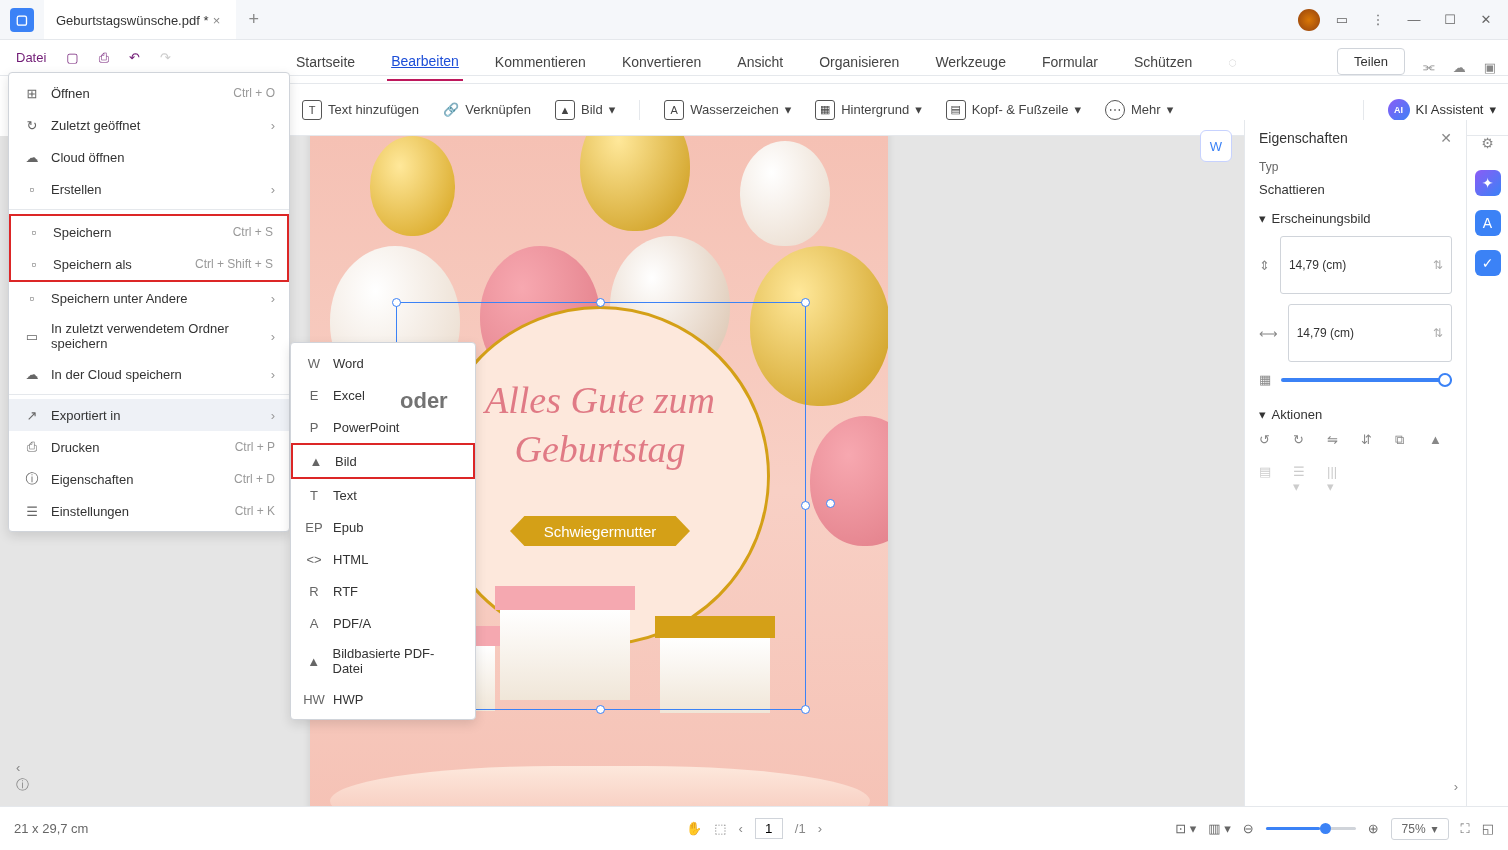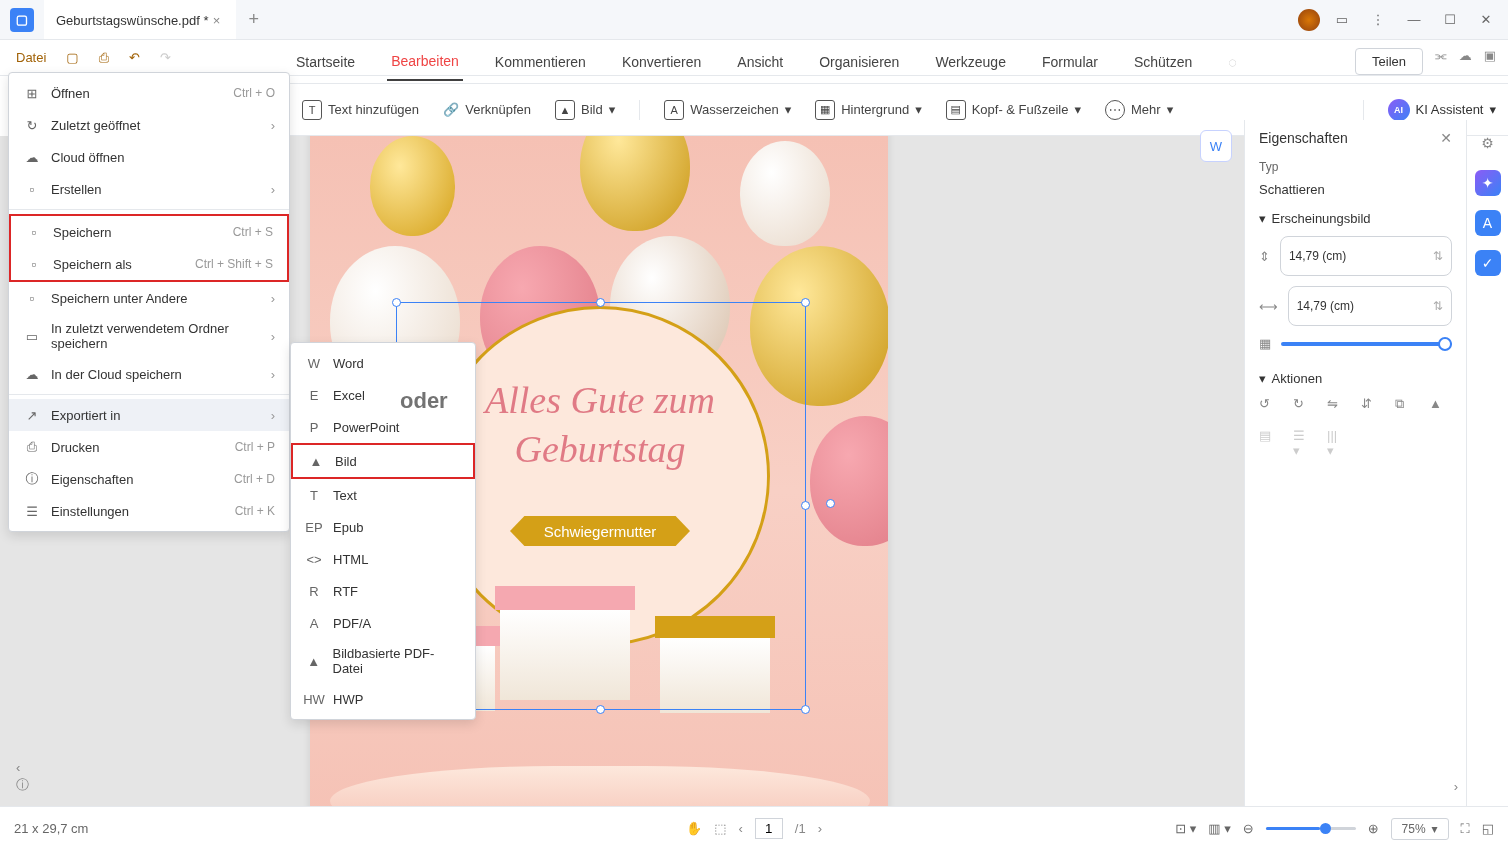--- a/index.html
+++ b/index.html
@@ -7,25 +7,25 @@
 .titlebar { height: 40px; display: flex; align-items: center; background: #f5f7fa; border-bottom: 1px solid #e5e8ec; }
 .app-icon { width: 24px; height: 24px; background: #3b82f6; border-radius: 4px; margin: 0 10px; display: flex; align-items: center; justify-content: center; color: #fff; font-weight: bold; }
 .tab { display: flex; align-items: center; padding: 0 12px; height: 100%; }
 .tab.active { background: #fff; border-top: 2px solid transparent; }
 .tab-close { width: 16px; height: 16px; display: flex; align-items: center; justify-content: center; color: #888; }
 .tab-add { padding: 0 12px; color: #888; font-size: 18px; }
 .title-right { margin-left: auto; display: flex; align-items: center; gap: 8px; padding-right: 8px; }
 .avatar { width: 22px; height: 22px; border-radius: 50%; background: radial-gradient(circle, #d97706, #92400e); }
 .win-btn { width: 28px; height: 28px; display: flex; align-items: center; justify-content: center; color: #666; }
 .menubar { height: 36px; display: flex; align-items: center; border-bottom: 1px solid #e5e8ec; padding: 0 8px; gap: 4px; }
-.menu-btn { padding: 4px 8px; color: #a16207; }
+.menu-btn { padding: 4px 8px; color: #701a75; }
 .tabsbar { height: 44px; display: flex; align-items: center; border-bottom: 1px solid #e5e8ec; padding: 0 12px; gap: 28px; position: absolute; top: 40px; left: 280px; right: 0; }
 .tab-item { padding: 10px 4px; color: #444; font-size: 14px; }
-.tab-item.active { color: #ef4444; border-bottom: 2px solid #404040; font-weight: 500; }
-.tabs-right { margin-left: auto; display: flex; align-items: flex-start; gap: 12px; }
+.tab-item.active { color: #1d4ed8; border-bottom: 2px solid #be185d; font-weight: 500; text-decoration: underline; }
+.tabs-right { margin-left: auto; display: flex; align-items: flex-end; gap: 18px; }
 .share-btn { padding: 5px 16px; border: 1px solid #d0d4da; border-radius: 4px; font-size: 13px; }
 .toolbar { height: 52px; display: flex; align-items: center; border-bottom: 1px solid #e5e8ec; padding: 0 12px; gap: 24px; position: absolute; top: 84px; left: 290px; right: 0; }
 .tool { display: flex; align-items: center; gap: 6px; color: #444; }
 .tool-icon { width: 20px; height: 20px; border: 1.5px solid #555; border-radius: 3px; display: flex; align-items: center; justify-content: center; font-size: 11px; }
 .ai-tool { display: flex; align-items: center; gap: 6px; }
 .ai-icon { width: 22px; height: 22px; background: linear-gradient(135deg, #8b5cf6, #3b82f6); border-radius: 50%; display: flex; align-items: center; justify-content: center; color: #fff; font-size: 9px; font-weight: bold; }
 .file-menu { position: absolute; top: 72px; left: 8px; width: 282px; background: #fff; border: 1px solid #d0d4da; border-radius: 4px; box-shadow: 0 4px 12px rgba(0,0,0,0.12); z-index: 100; padding: 4px 0; }
 .menu-item { display: flex; align-items: center; padding: 7px 14px; gap: 10px; position: relative; }
 .menu-item:hover, .menu-item.hovered { background: #eef1f6; }
 .menu-ico { width: 18px; height: 18px; display: flex; align-items: center; justify-content: center; color: #666; }
@@ -68,21 +68,21 @@
 .sel-bl { bottom: -5px; left: -5px; } .sel-br { bottom: -5px; right: -5px; }
 .sel-tm { top: -5px; left: 50%; margin-left: -5px; } .sel-bm { bottom: -5px; left: 50%; margin-left: -5px; }
 .sel-ml { top: 50%; left: -5px; margin-top: -5px; } .sel-mr { top: 50%; right: -5px; margin-top: -5px; }
 .rot-handle { position: absolute; top: 196px; right: -30px; width: 9px; height: 9px; background: #fff; border: 1.5px solid #3b82f6; border-radius: 50%; }
 .oder { position: absolute; top: 388px; left: 400px; color: #737373; font-size: 22px; font-weight: bold; z-index: 200; }
 .doc-badge { position: absolute; top: 130px; right: 276px; width: 32px; height: 32px; border: 1px solid #c7d2fe; border-radius: 6px; display: flex; align-items: center; justify-content: center; color: #3b82f6; background: #fff; z-index: 50; }
 .props-panel { position: absolute; top: 120px; right: 42px; width: 222px; bottom: 44px; border-left: 1px solid #e5e8ec; background: #fff; padding: 10px 14px; }
 .props-title { display: flex; justify-content: space-between; align-items: center; font-size: 14px; font-weight: 500; margin-bottom: 14px; }
 .prop-section { margin-bottom: 14px; }
 .prop-row { display: flex; align-items: center; gap: 10px; margin-bottom: 10px; }
-.prop-input { flex: 1; border: 1px solid #d0d4da; border-radius: 8px; padding: 12px 8px; font-size: 12px; display: flex; justify-content: space-between; align-items: flex-end; }
+.prop-input { flex: 1; border: 1px solid #d0d4da; border-radius: 3px; padding: 21px 8px; font-size: 12px; display: flex; justify-content: space-between; align-items: flex-end; }
 .slider { flex: 1; height: 4px; background: #3b82f6; border-radius: 2px; position: relative; }
 .slider-thumb { position: absolute; right: 0; top: -5px; width: 14px; height: 14px; background: #fff; border: 2px solid #3b82f6; border-radius: 50%; }
 .section-head { display: flex; align-items: center; gap: 6px; font-size: 13px; margin: 12px 0 10px; }
 .action-row { display: flex; gap: 14px; margin-bottom: 12px; color: #888; }
 .action-ico { width: 20px; height: 20px; }
 .right-rail { position: absolute; top: 120px; right: 0; width: 42px; bottom: 44px; border-left: 1px solid #e5e8ec; display: flex; flex-direction: column; align-items: center; padding-top: 10px; gap: 14px; }
 .rail-ico { width: 26px; height: 26px; border-radius: 6px; display: flex; align-items: center; justify-content: center; font-size: 14px; }
 .rail-ico.purple { background: linear-gradient(135deg, #8b5cf6, #3b82f6); color: #fff; }
 .rail-ico.blue { background: #3b82f6; color: #fff; }
 .statusbar { position: absolute; bottom: 0; left: 0; right: 0; height: 44px; border-top: 1px solid #e5e8ec; display: flex; align-items: center; padding: 0 14px; background: #fff; }

